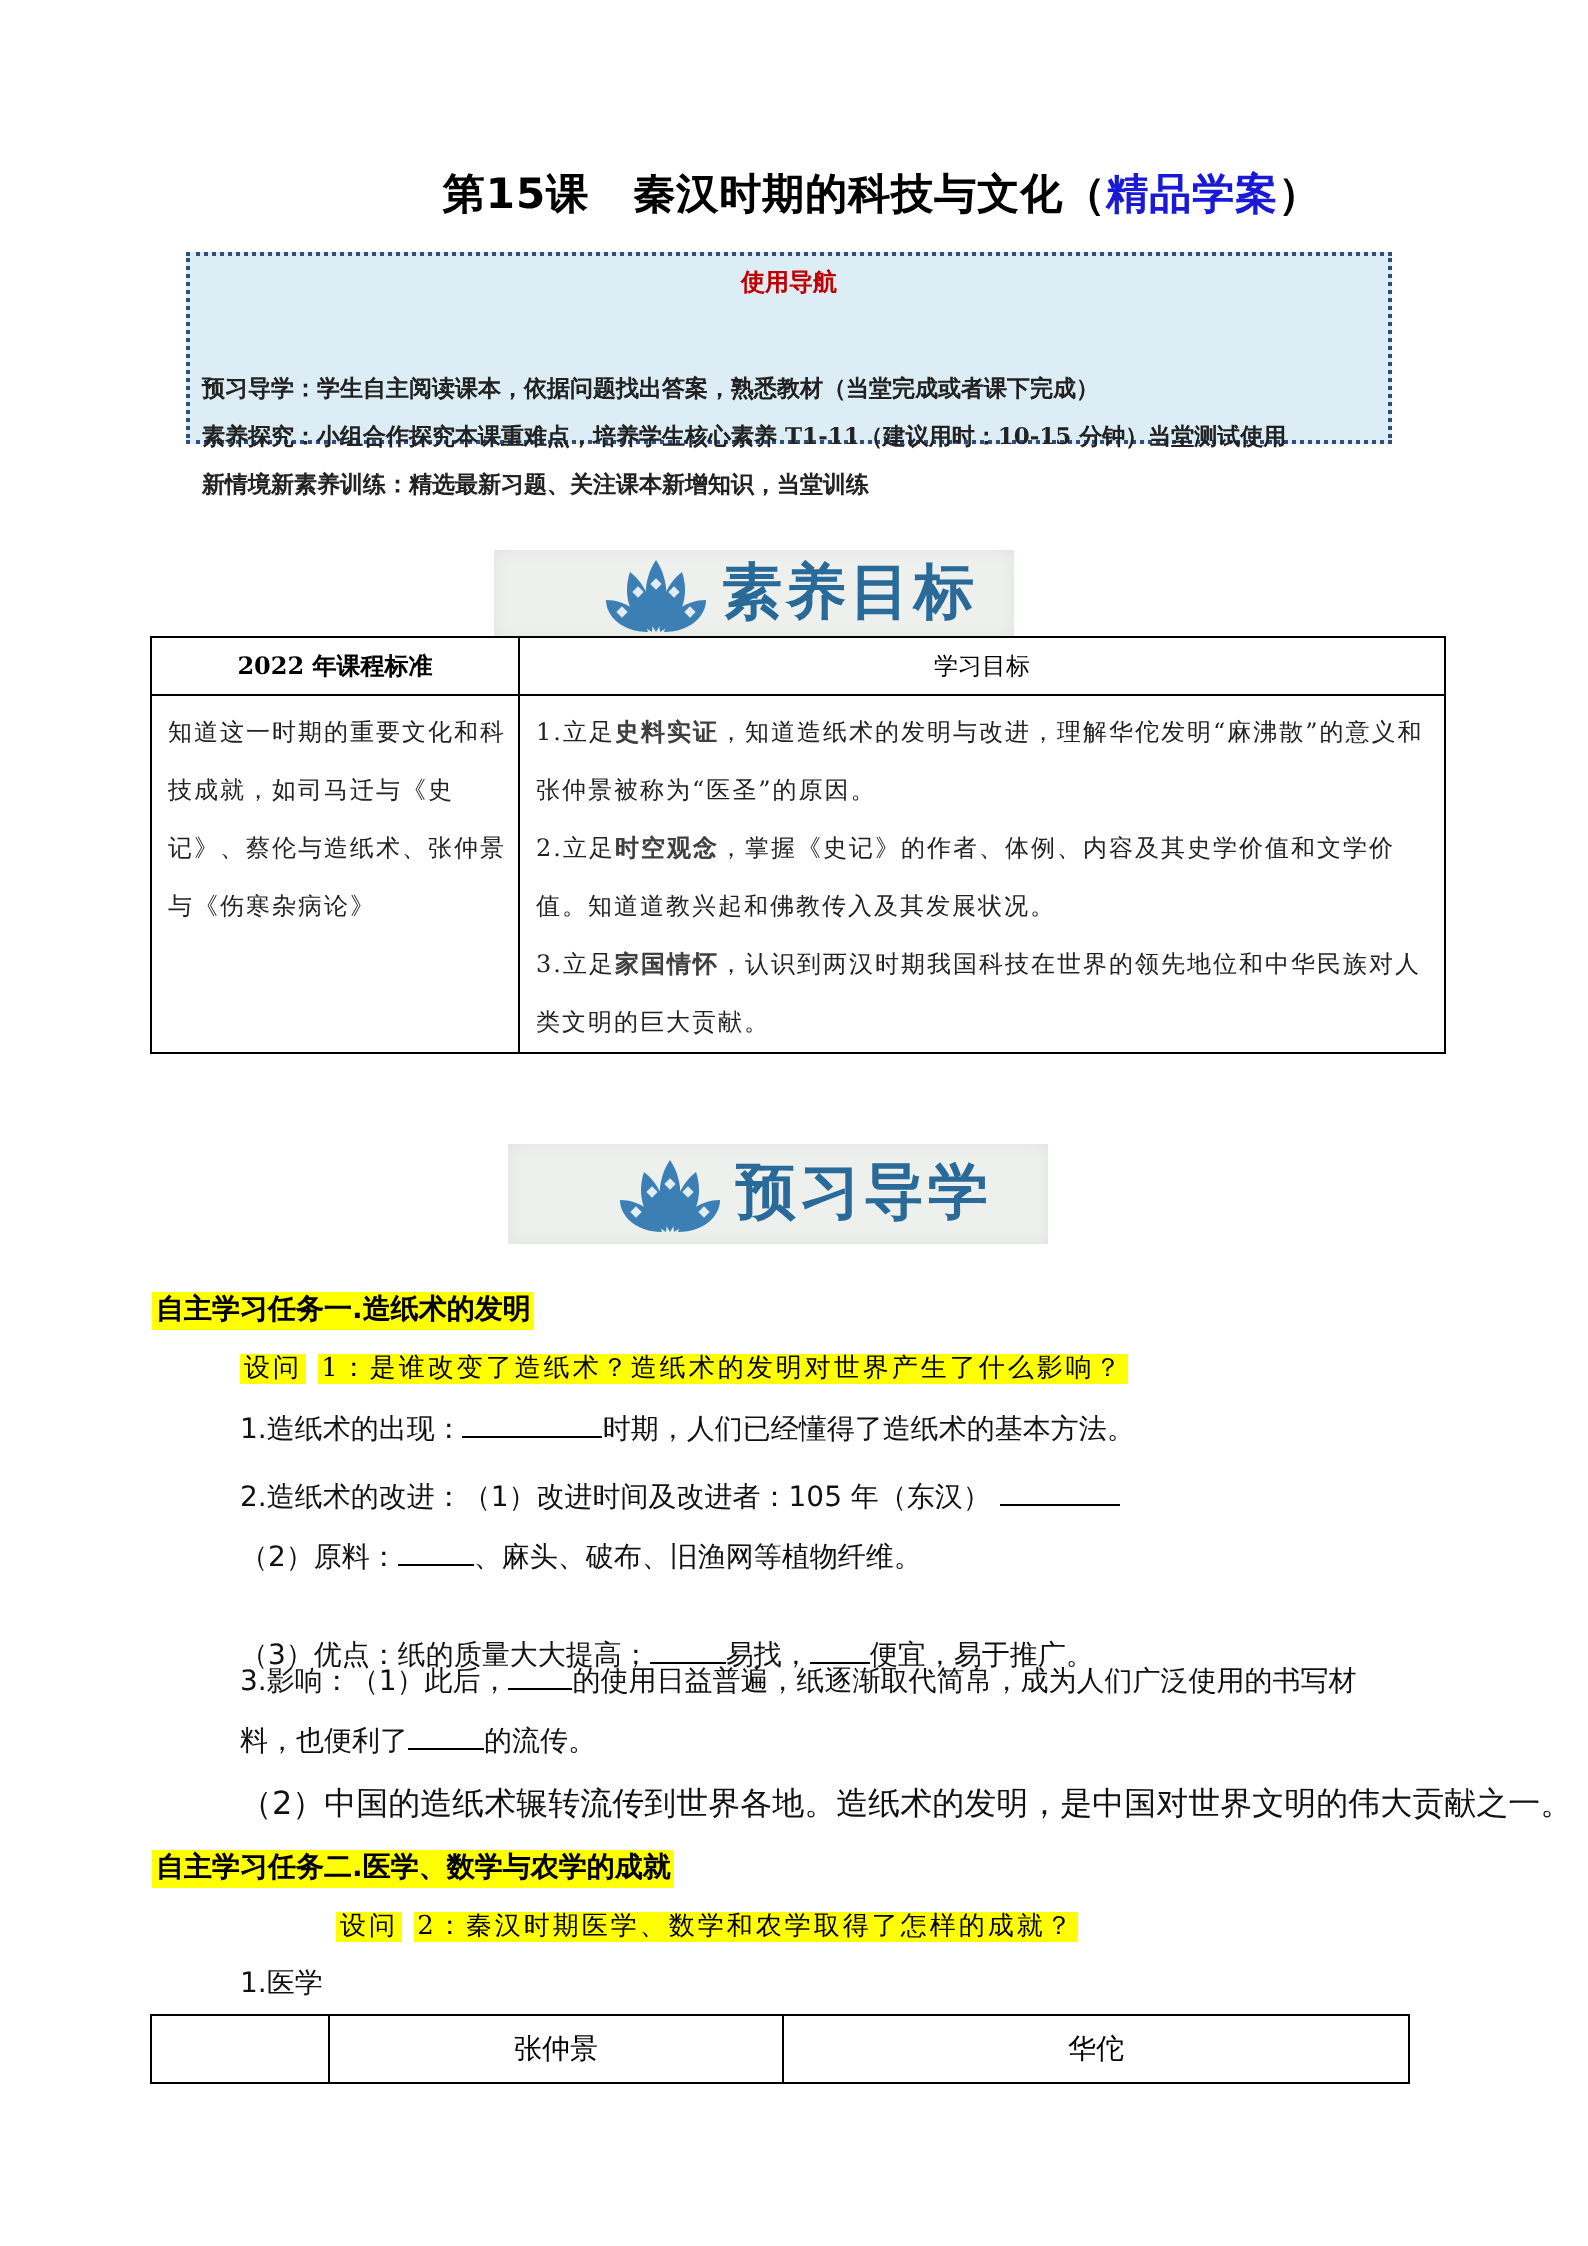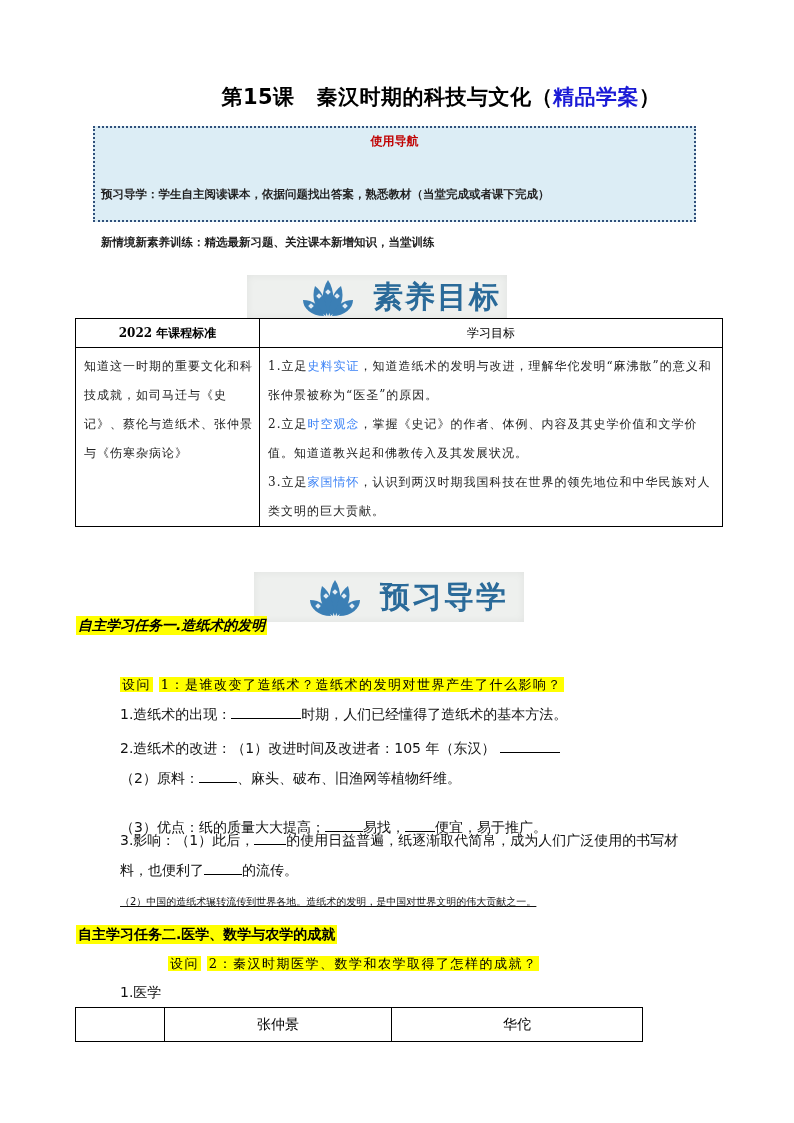--- a/index.html
+++ b/index.html
@@ -34,35 +34,35 @@
 
   .banner {
     background: #eef0ee;
     display: flex; align-items: center;
     box-shadow: inset 0 0 8px rgba(0,0,0,0.06);
   }
   .banner .lotus { width: 58px; height: 42px; margin-left: 8px; flex: 0 0 auto; }
   .banner .banner-text {
     font-family: "DejaVu Sans", "Liberation Sans", sans-serif;
     color: #2a6a99; font-weight: bold; font-size: 30px; letter-spacing: 2px;
-    margin-left: 16px; line-height: 40px;
+    margin-left: 4px; line-height: 40px;
   }
 
   table.goals {
     position: absolute; left: 75px; top: 318px; width: 648px;
     border-collapse: collapse; font-size: 12px;
   }
   table.goals td, table.goals th {
     border: 1px solid #000; vertical-align: top; padding: 0;
   }
   table.goals th { height: 28px; vertical-align: middle; font-weight: normal; margin-top: 16px; }
   table.goals th.bold { font-weight: bold; }
   table.goals .left-cell { width: 169px; padding: 4px 6px 0 8px; line-height: 29px; letter-spacing: 1px; color: #222;}
   table.goals .right-cell { padding: 4px 6px 0 8px; line-height: 29px; letter-spacing: 1px; color: #222;}
-  .kw { color: #3b82f6; }
+  .kw { color: #404040; font-weight: bold; }
 
   .hl {
     background: #ffff00; font-weight: bold;
   }
   .task-heading {
     left: 76px; font-size: 14px; line-height: 19px;
     font-family: "DejaVu Sans", "Liberation Sans", sans-serif; font-weight: bold;
     background: #ffff00; padding: 0 2px;
   }
   .question {
@@ -71,36 +71,37 @@
     white-space: nowrap;
   }
   .question span.hl { padding: 0 2px; font-weight: normal; }
   .body-line {
     font-family: "DejaVu Sans", "Liberation Sans", sans-serif;
     font-size: 14px; line-height: 20px; white-space: nowrap; color: #111;
   }
   .blank { display: inline-block; border-bottom: 1px solid #000; height: 14px; vertical-align: baseline; }
 
   table.med {
-    position: absolute; left: 75px; top: 1007px; width: 568px;
+    position: absolute; left: 75px; top: 1007px; width: 630px;
     border-collapse: collapse;
     font-family: "DejaVu Sans", "Liberation Sans", sans-serif; font-size: 14px;
   }
   table.med td { border: 1px solid #000; height: 31px; text-align: center; }
 </style>
 </head>
 <body>
 
 <div class="abs title">
   <span>第15课</span><span class="gap"></span><span>秦汉时期的科技与文化</span><span>（</span><span class="blue">精品学案</span><span>）</span>
 </div>
 
 <div class="abs nav-box">
   <div class="nav-title">使用导航</div>
   <div class="nav-line" style="top:58px">预习导学：学生自主阅读课本，依据问题找出答案，熟悉教材（当堂完成或者课下完成）</div>
+  <div class="nav-line" style="top:82px">素养探究：小组合作探究本课重难点，培养学生核心素养 T1-11（建议用时：10-15 分钟）当堂测试使用</div>
   <div class="nav-line" style="top:106px">新情境新素养训练：精选最新习题、关注课本新增知识，当堂训练</div>
 </div>
 
 <div class="abs banner" style="left:247px; top:275px; width:216px; height:44px;">
   <svg class="lotus" viewBox="0 0 58 42">
     <g fill="#3b7fb5">
       <path d="M29 40 C22 30 22 14 29 4 C36 14 36 30 29 40 Z"></path>
       <path d="M27 40 C16 34 12 22 16 10 C24 16 29 28 27 40 Z"></path>
       <path d="M31 40 C42 34 46 22 42 10 C34 16 29 28 31 40 Z"></path>
       <path d="M25 40 C12 40 4 32 4 24 C14 24 22 30 25 40 Z"></path>
@@ -147,21 +148,21 @@
       <rect x="27" y="14" width="4" height="4" transform="rotate(45 29 16)"></rect>
       <rect x="18" y="18" width="4" height="4" transform="rotate(45 20 20)"></rect>
       <rect x="36" y="18" width="4" height="4" transform="rotate(45 38 20)"></rect>
       <rect x="10" y="28" width="4" height="4" transform="rotate(45 12 30)"></rect>
       <rect x="44" y="28" width="4" height="4" transform="rotate(45 46 30)"></rect>
     </g>
   </svg>
   <span class="banner-text">预习导学</span>
 </div>
 
-<div class="abs task-heading" style="top:616px;font-style:italic;">自主学习任务一.造纸术的发明</div>
+<div class="abs task-heading" style="top:646px;">自主学习任务一.造纸术的发明</div>
 <div class="abs question" style="top:675px;">
   <span class="hl">设问</span>
   <span class="hl">1：是谁改变了造纸术？造纸术的发明对世界产生了什么影响？</span>
 </div>
 
 <div class="abs body-line" style="left:76px; top:704px;">
   <span>1.造纸术的出现：</span><span class="blank" style="width:70px"></span><span>时期，人们已经懂得了造纸术的基本方法。</span>
 </div>
 <div class="abs body-line" style="left:76px; top:738px;">
   <span>2.造纸术的改进：（1）改进时间及改进者：105 年（东汉）</span>&nbsp;<span class="blank" style="width:60px"></span>
@@ -171,21 +172,21 @@
 </div>
 <div class="abs body-line" style="left:76px; top:798px;margin-top:19px;">
   <span>（3）优点：纸的质量大大提高；</span><span class="blank" style="width:38px"></span><span>易找，</span><span class="blank" style="width:30px"></span><span>便宜，易于推广。</span>
 </div>
 <div class="abs body-line" style="left:76px; top:830px;">
   <span>3.影响：（1）此后，</span><span class="blank" style="width:32px"></span><span>的使用日益普遍，纸逐渐取代简帛，成为人们广泛使用的书写材</span>
 </div>
 <div class="abs body-line" style="left:76px; top:860px;">
   <span>料，也便利了</span><span class="blank" style="width:38px"></span><span>的流传。</span>
 </div>
-<div class="abs body-line" style="left:76px; top:892px; font-size:10px;text-decoration:underline;">（2）中国的造纸术辗转流传到世界各地。造纸术的发明，是中国对世界文明的伟大贡献之一。</div>
+<div class="abs body-line" style="left:76px; top:892px; font-size:16px;">（2）中国的造纸术辗转流传到世界各地。造纸术的发明，是中国对世界文明的伟大贡献之一。</div>
 
 <div class="abs task-heading" style="top:925px;">自主学习任务二.医学、数学与农学的成就</div>
 <div class="abs question" style="top:954px;margin-left:48px;">
   <span class="hl">设问</span>
   <span class="hl">2：秦汉时期医学、数学和农学取得了怎样的成就？</span>
 </div>
 <div class="abs body-line" style="left:76px; top:982px;">1.医学</div>
 
 <table class="med">
   <tbody>

